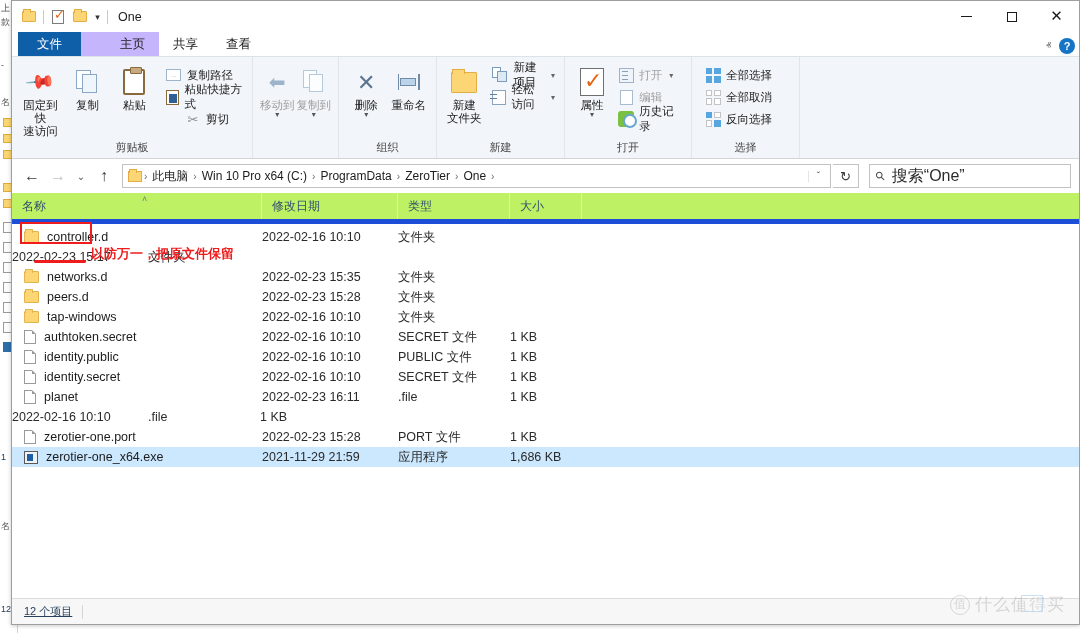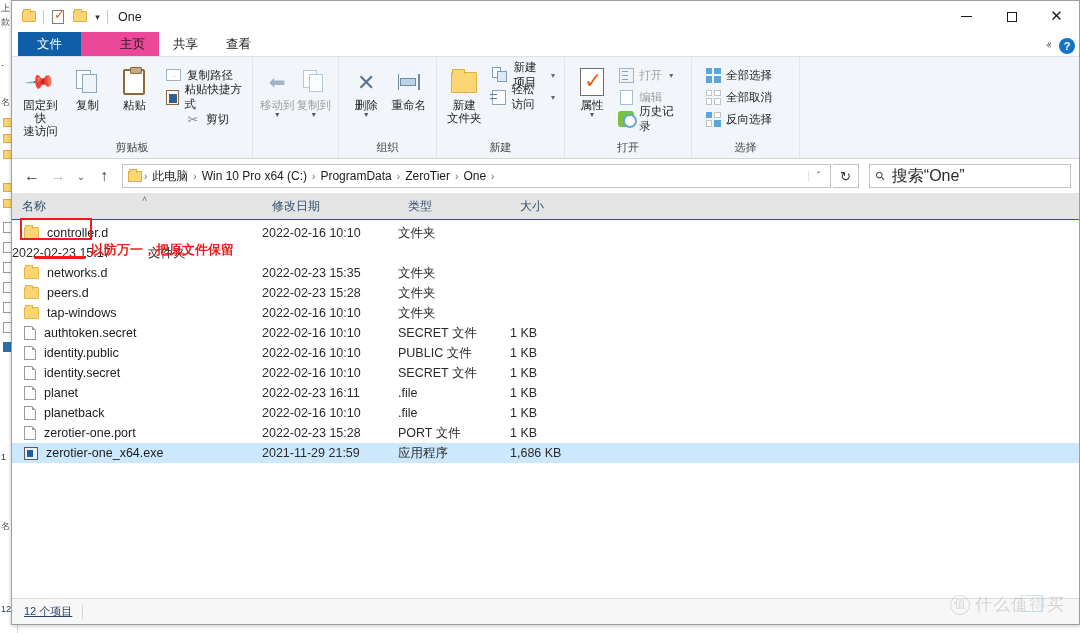--- a/index.html
+++ b/index.html
@@ -67,21 +67,21 @@
   
   .tabstrip {
     height: 24px; flex: 0 0 24px; display: flex; align-items: flex-end;
     background: #ffffff; position: relative; padding-left: 6px;
   }
   .tab {
     height: 24px; padding: 0 14px; font-size: 12.5px; color: #1c1c1c;
     display: flex; align-items: center; justify-content: center;
   }
   .tab.file { background: #0f5ea8; color: #fff; padding: 0 19px; font-weight: normal; }
-  .tab.active { background: #ec4899; padding-left: 39px; }
+  .tab.active { background: #c4b5fd; padding-left: 39px; }
   .tab-right { position: absolute; right: 4px; bottom: 2px; display: flex; align-items: center; gap: 8px; }
   .chev-up { font-size: 10px; color: #4a4a4a; }
   .help-circ {
     width: 16px; height: 16px; border-radius: 50%; background: #1475c6; color: #fff;
     font-size: 11px; font-weight: bold; display: flex; align-items: center; justify-content: center;
   }
 
   
   .ribbon {
     flex: 0 0 103px; background: #f2f6fa; border-top: 1px solid #dbe3ea;
@@ -167,21 +167,21 @@
   .refreshbtn { width: 26px; height: 24px; border: 1px solid #c3c3c3; border-left: none;
                 display:flex;align-items:center;justify-content:center;font-size:13px;color:#3d3d3d;background:#fff;}
   .searchbox {
     width: 202px; height: 24px; border: 1px solid #c3c3c3; background: #fff; margin-left: 8px;
     display: flex; align-items: center; padding: 0 6px; gap: 7px;
   }
   .search-ico { font-size: 12px; color: #4f4f4f; transform: rotate(-45deg); }
   .search-ph { font-size: 16px; color: #2b2b2b; }
 
   
-  .colhdr { flex: 0 0 26px; display: flex; background: #e5e5e5; border-bottom: 1px solid #1d4ed8; position: relative; }
+  .colhdr { flex: 0 0 26px; display: flex; background: #bef264; border-bottom: 5px solid #1d4ed8; position: relative; }
   .ch { font-size: 12px; color: #31506e; display: flex; align-items: center; padding-left: 10px;
         border-right: 1px solid #e6e6e6; position: relative; height: 26px; }
   .sortmark { position:absolute; left: 130px; top: 1px; font-size: 9px; color: #7a7a7a; }
 
   
   .filelist { flex: 1; background: #fff; position: relative; padding-top: 3px; }
   .row { height: 20px; display: flex; align-items: center; font-size: 12.5px; color: #1c1c1c; }
   .row.sel { background: #cce8ff; }
   .cell-name { width: 250px; display: flex; align-items: center; gap: 8px; padding-left: 12px; }
   .cell-date { width: 136px; color: #2a2a2a; }
@@ -662,24 +662,20 @@
       <div class="cell-name">
         <span class="f-file"></span>
         <span>planet</span>
       </div>
       <div class="cell-date">2022-02-23 16:11</div>
       <div class="cell-type">.file</div>
       <div class="cell-size">1 KB</div>
     </div>
 
     <div class="row">
-      <div class="cell-name">
-        <span class="f-file"></span>
-        <span>planetback</span>
-      </div>
       <div class="cell-date">2022-02-16 10:10</div>
       <div class="cell-type">.file</div>
       <div class="cell-size">1 KB</div>
     </div>
 
     <div class="row">
       <div class="cell-name">
         <span class="f-file"></span>
         <span>zerotier-one.port</span>
       </div>

